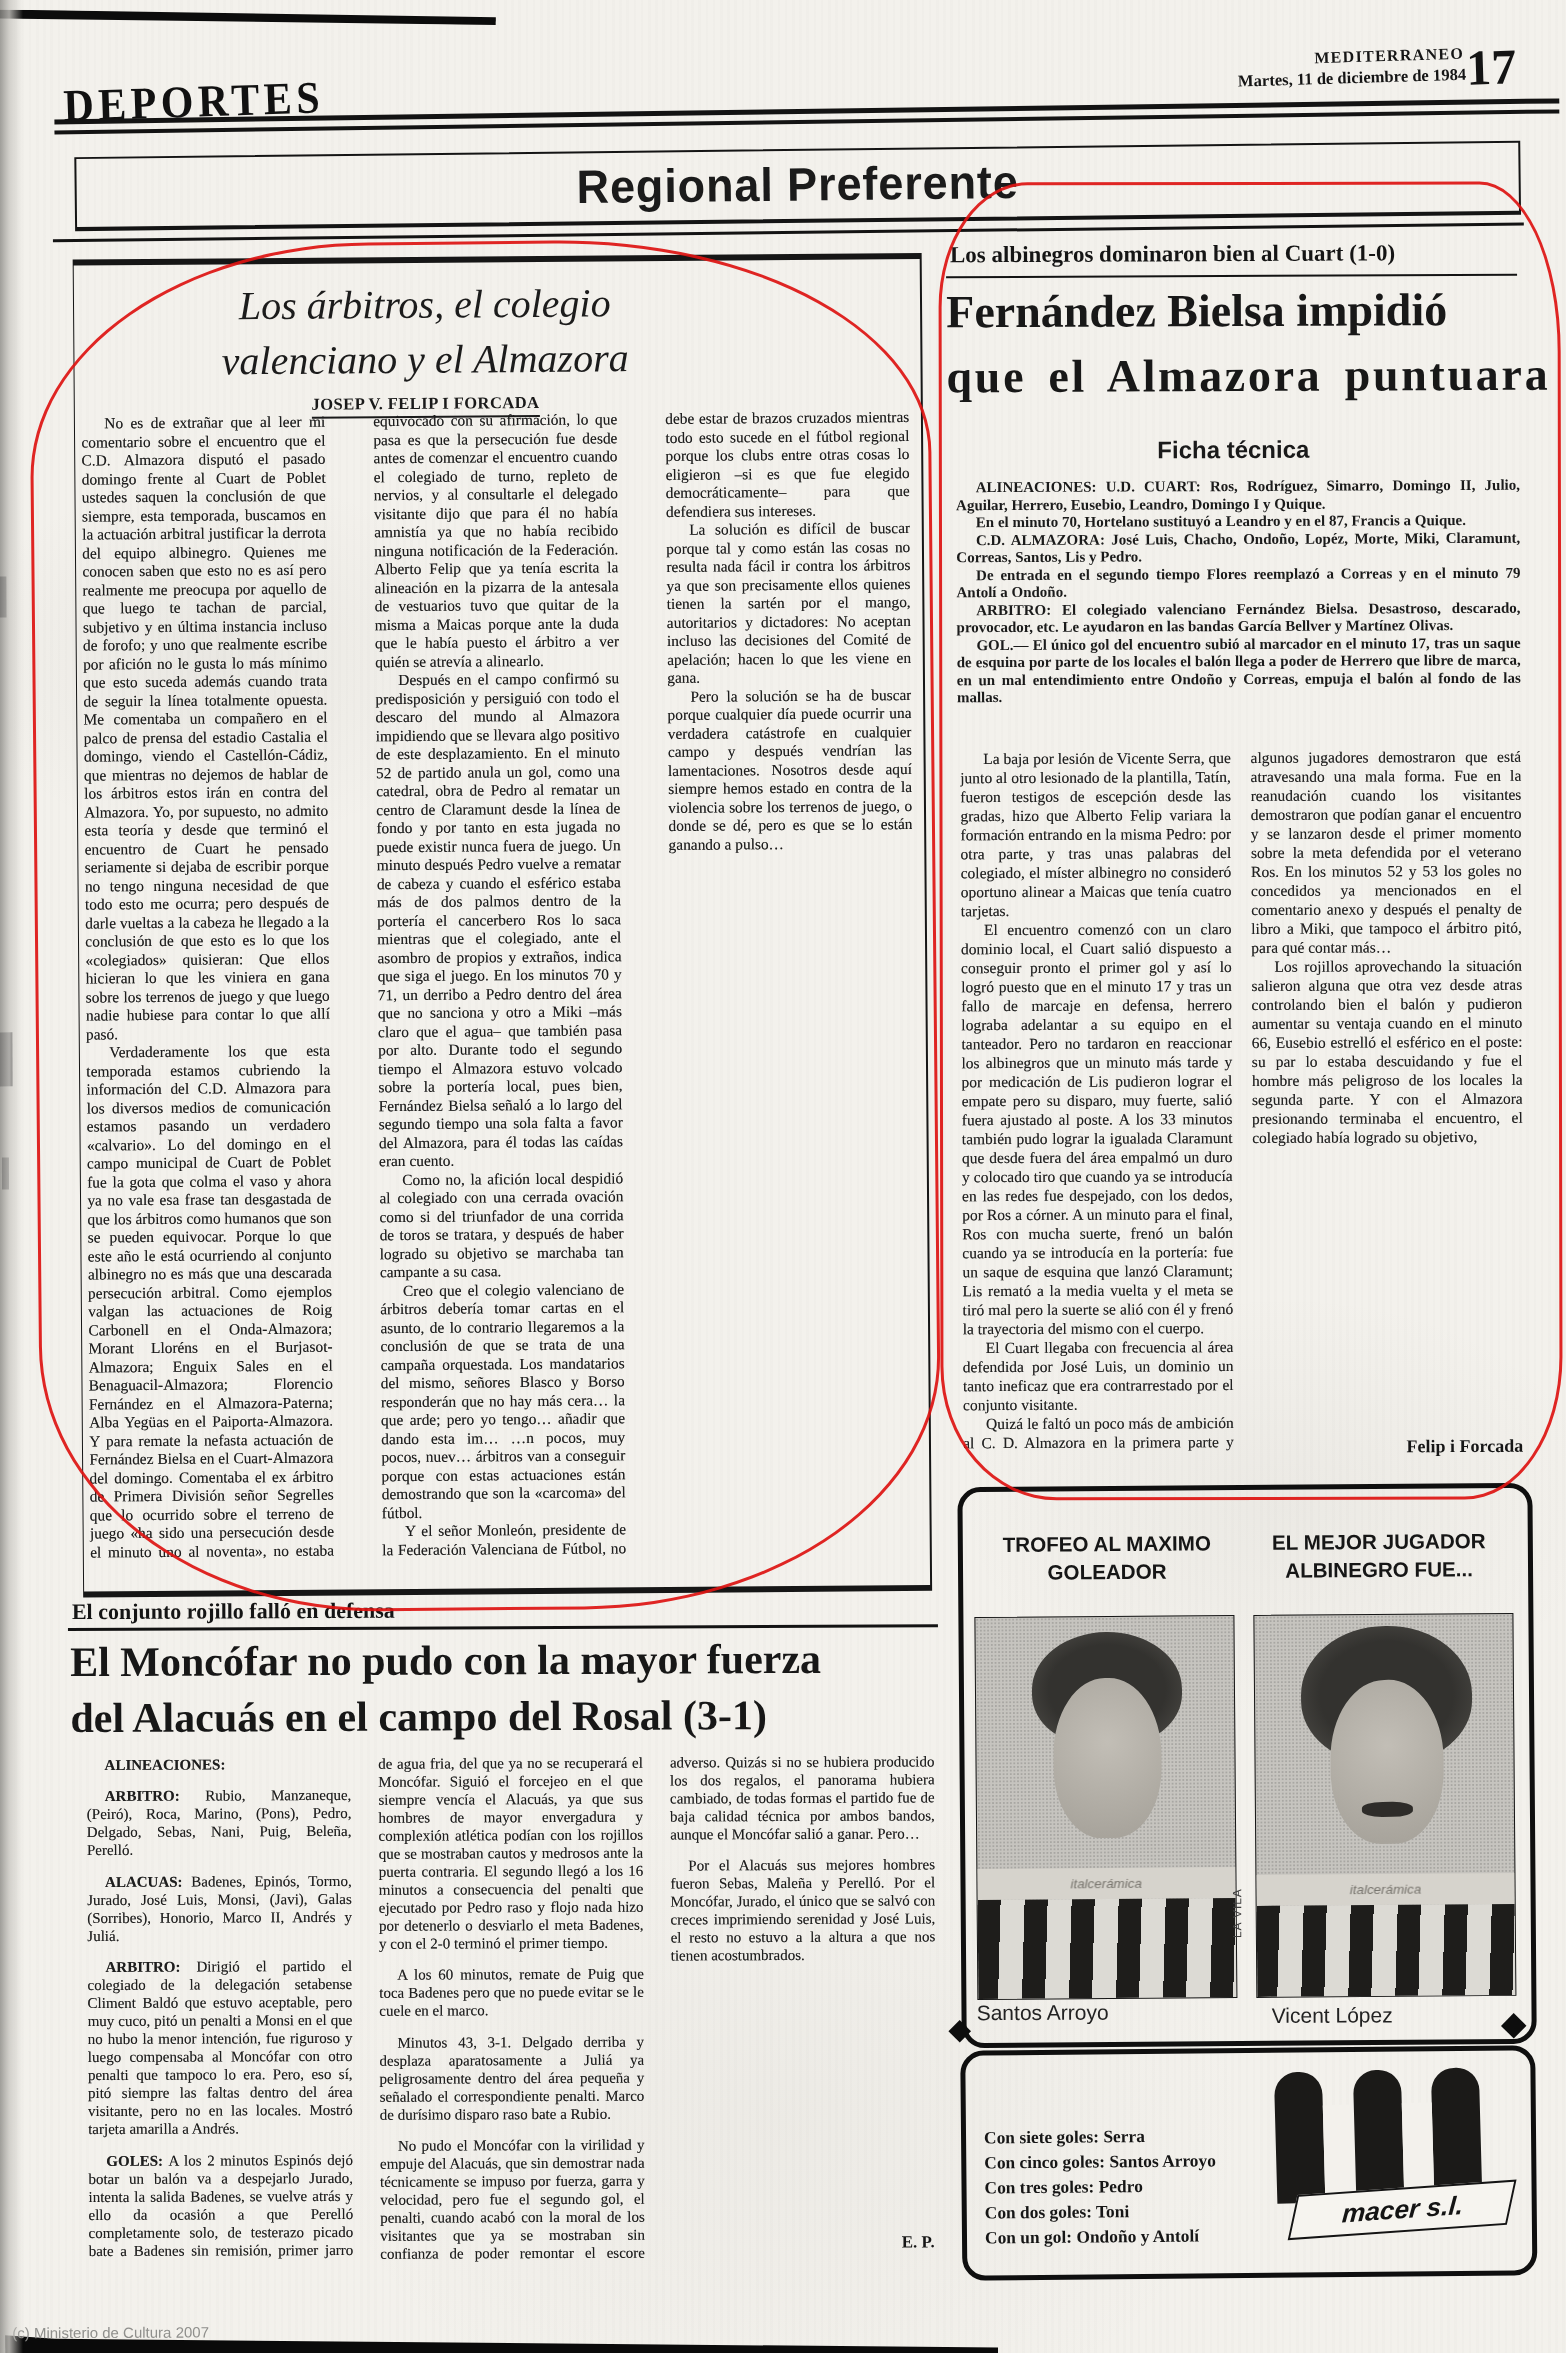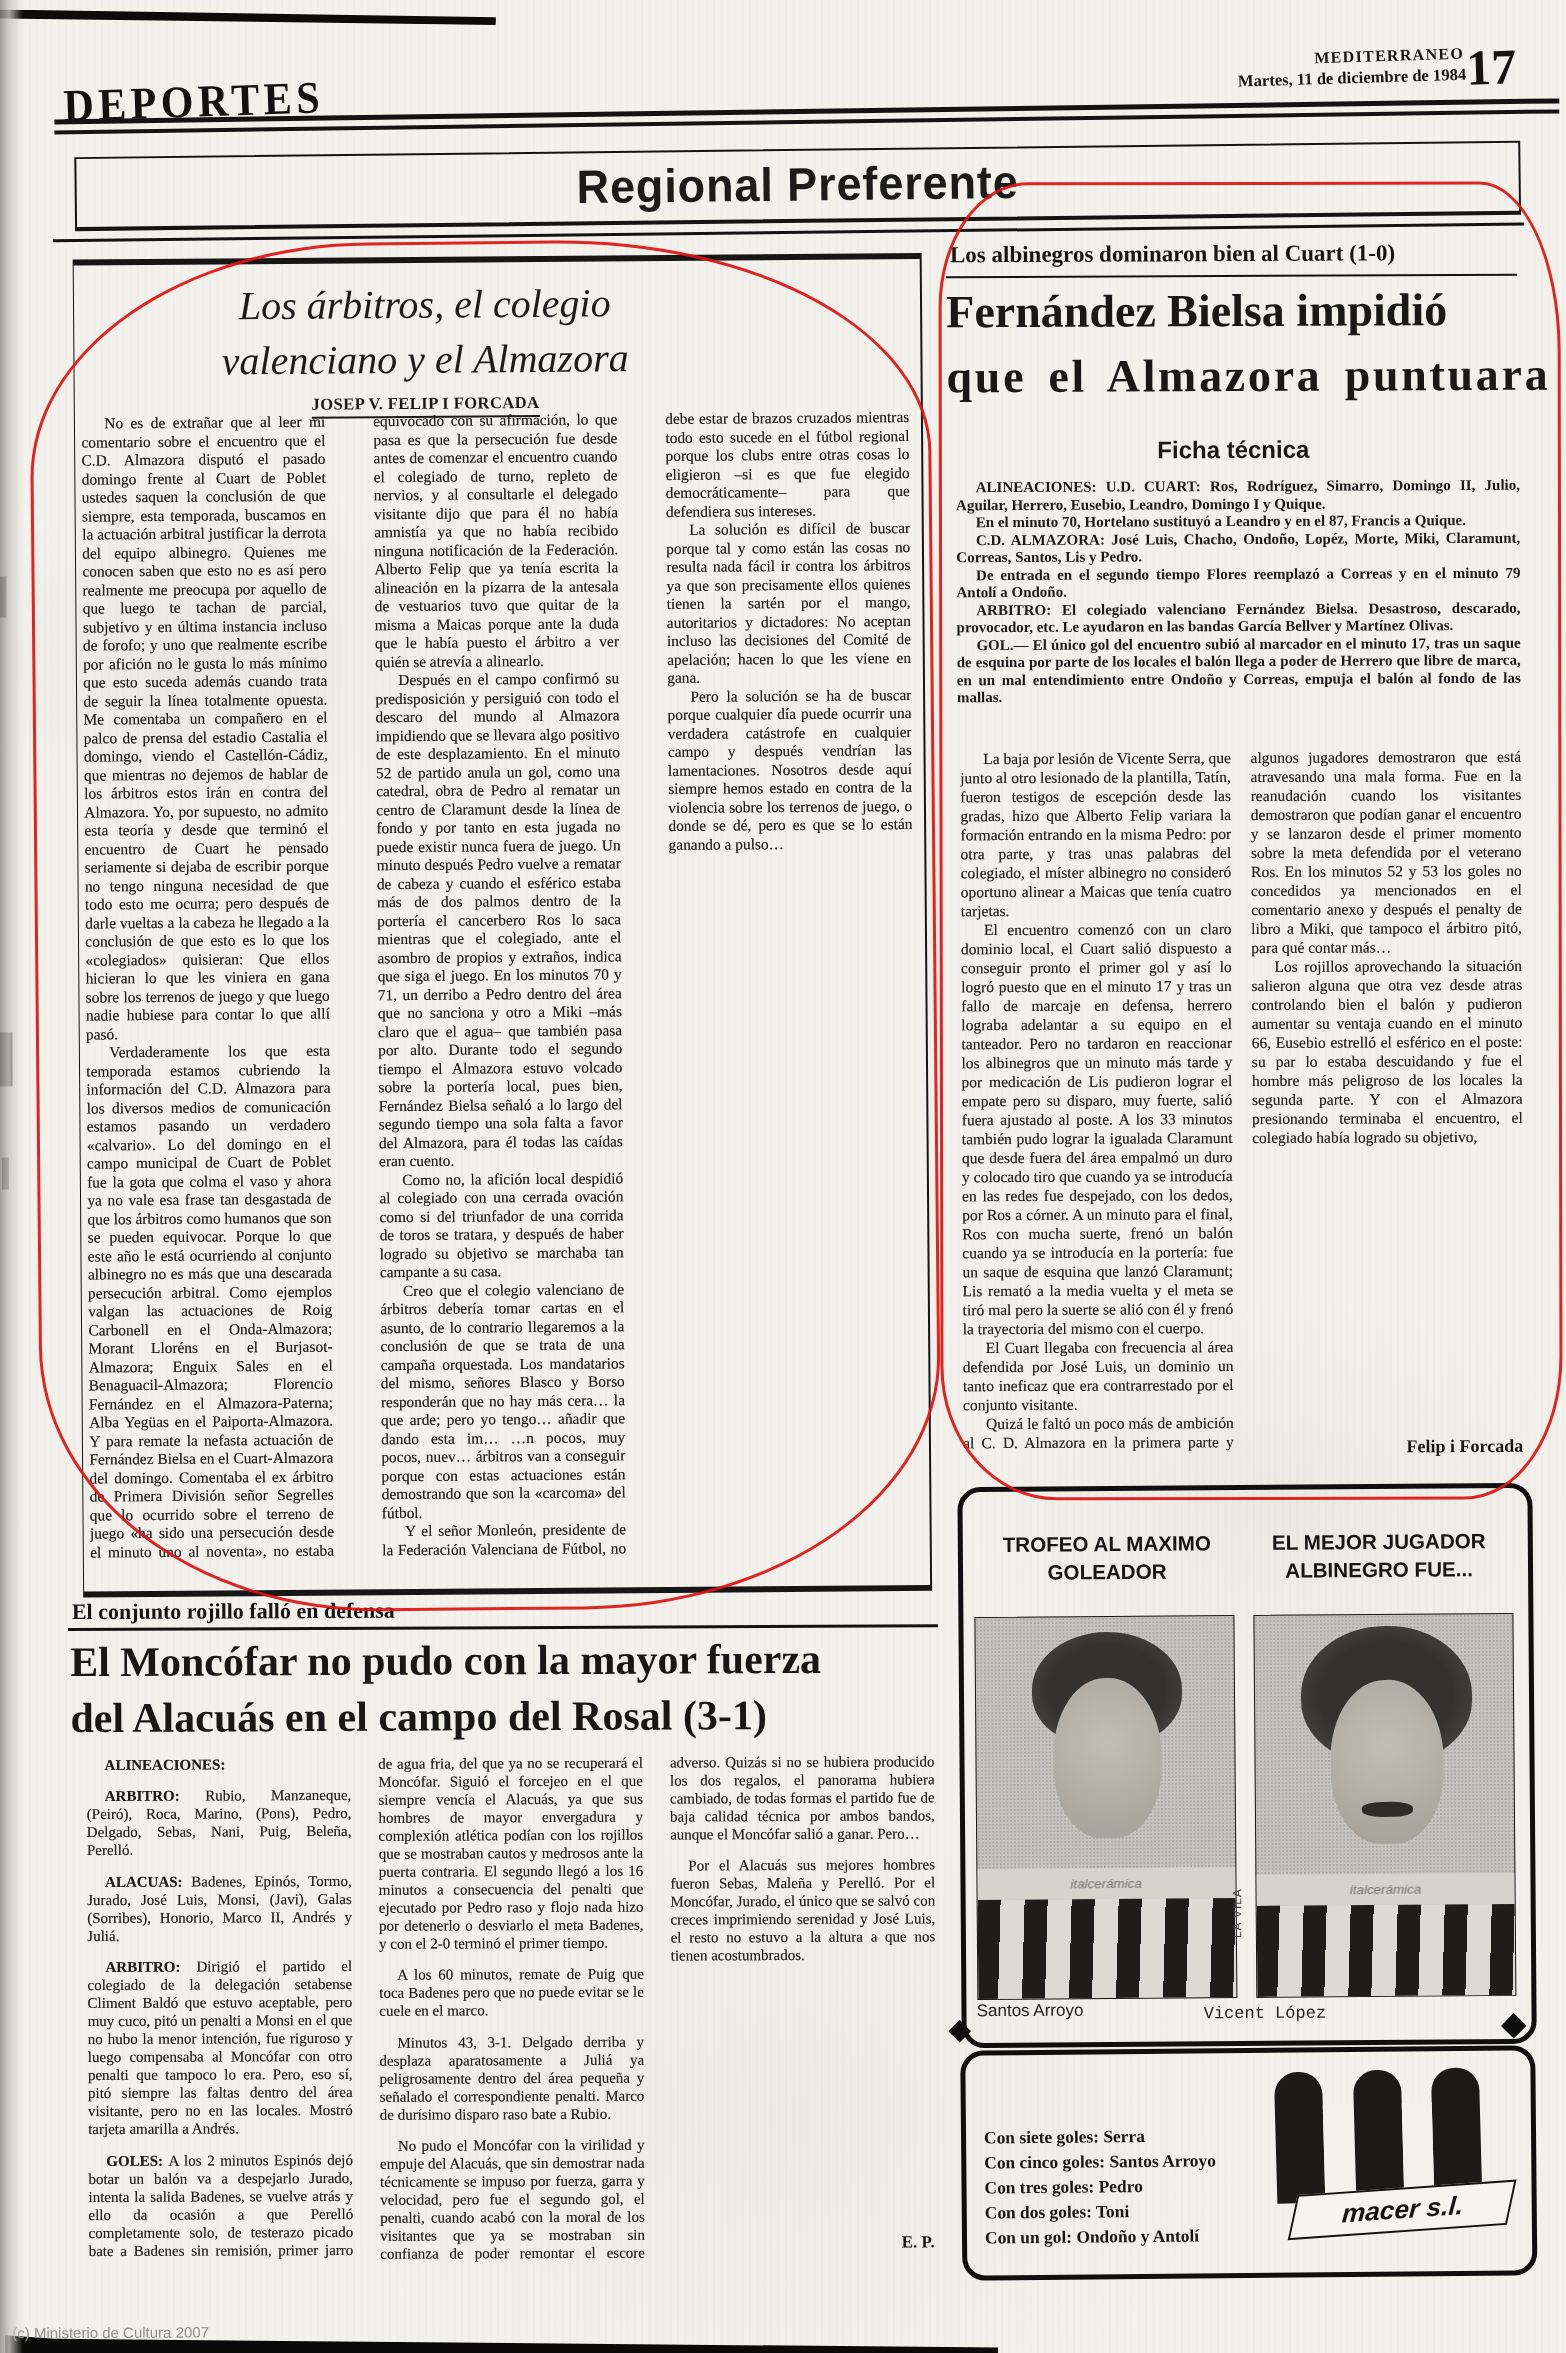--- a/index.html
+++ b/index.html
@@ -90,21 +90,21 @@
   .ph-mustache{position:absolute;background:#2e2c29;border-radius:40%;}
   .ph-sash{position:absolute;left:0;width:100%;background:#d6d3cc;display:flex;
       align-items:center;justify-content:center;}
   .ph-sash span{font-style:italic;font-size:13.4px;color:#76736c;
       font-family:"Liberation Sans","DejaVu Sans",sans-serif;filter:blur(0.4px);}
   .ph-shirt{position:absolute;left:0;bottom:0;width:100%;
       background:repeating-linear-gradient(92deg,#1e1d1b 0 23px,#dcdad4 23px 47px);}
   .photo-credit{left:1227px;top:1863px;height:77px;writing-mode:vertical-rl;transform:rotate(180deg);
       font-family:"Liberation Sans","DejaVu Sans",sans-serif;font-size:12px;color:#3c3c3c;letter-spacing:0.9px;}
   .caption{top:2002px;font-family:"Liberation Sans","DejaVu Sans",sans-serif;
-      font-size:17px;color:#222;}
+      font-size:21px;color:#222;}
   
   .goals-box{left:957px;top:2050px;width:565px;height:220px;border:5.4px solid #0f0f0f;
       border-radius:23px;transform:rotate(-.3deg);}
   .goals-list{left:18px;top:70px;width:295px;font-size:17.4px;line-height:25px;font-weight:700;color:#161616;}
   .goals-list p{margin:0;text-indent:0;}
   .diamond{width:16px;height:16px;background:#0d0d0d;transform:rotate(45deg);}
   
   .macer{left:301px;top:12.5px;width:247px;height:193px;transform:rotate(-1deg);}
   .m-glyph{position:absolute;left:9px;top:5.4px;width:208px;height:131px;}
   .m-bar{position:absolute;top:0;width:48px;height:131px;background:#1b1a18;border-radius:23px 23px 0 0;}
@@ -230,21 +230,21 @@
       <div class="ph-face" style="left:29%;top:17%;width:44%;height:43%;"></div>
       <div class="ph-mustache" style="left:41%;top:49%;width:20%;height:4%;"></div>
       <div class="ph-sash" style="bottom:24%;height:8%;">
         <span>italcerámica</span>
       </div>
       <div class="ph-shirt" style="height:24%;"></div>
     </div>
   </div>
   <div class="abs photo-credit">LA VILA</div>
   <div class="abs caption" style="left:973px;">Santos Arroyo</div>
-  <div class="abs caption" style="left:1200px;top:2006px;font-family:Liberation Mono, monospace;">Vicent López</div>
+  <div class="abs caption" style="left:1268px;top:2006px;">Vicent López</div>
 
   <div class="abs diamond" style="left:948px;top:2024px;"></div>
   <div class="abs diamond" style="left:1501px;top:2020px;width:18px;height:18px;"></div>
   <div class="abs goals-box">
     <div class="abs goals-list">
           <p>Con siete goles: Serra</p>
           <p>Con cinco goles: Santos Arroyo</p>
           <p>Con tres goles: Pedro</p>
           <p>Con dos goles: Toni</p>
           <p>Con un gol: Ondoño y Antolí</p>

